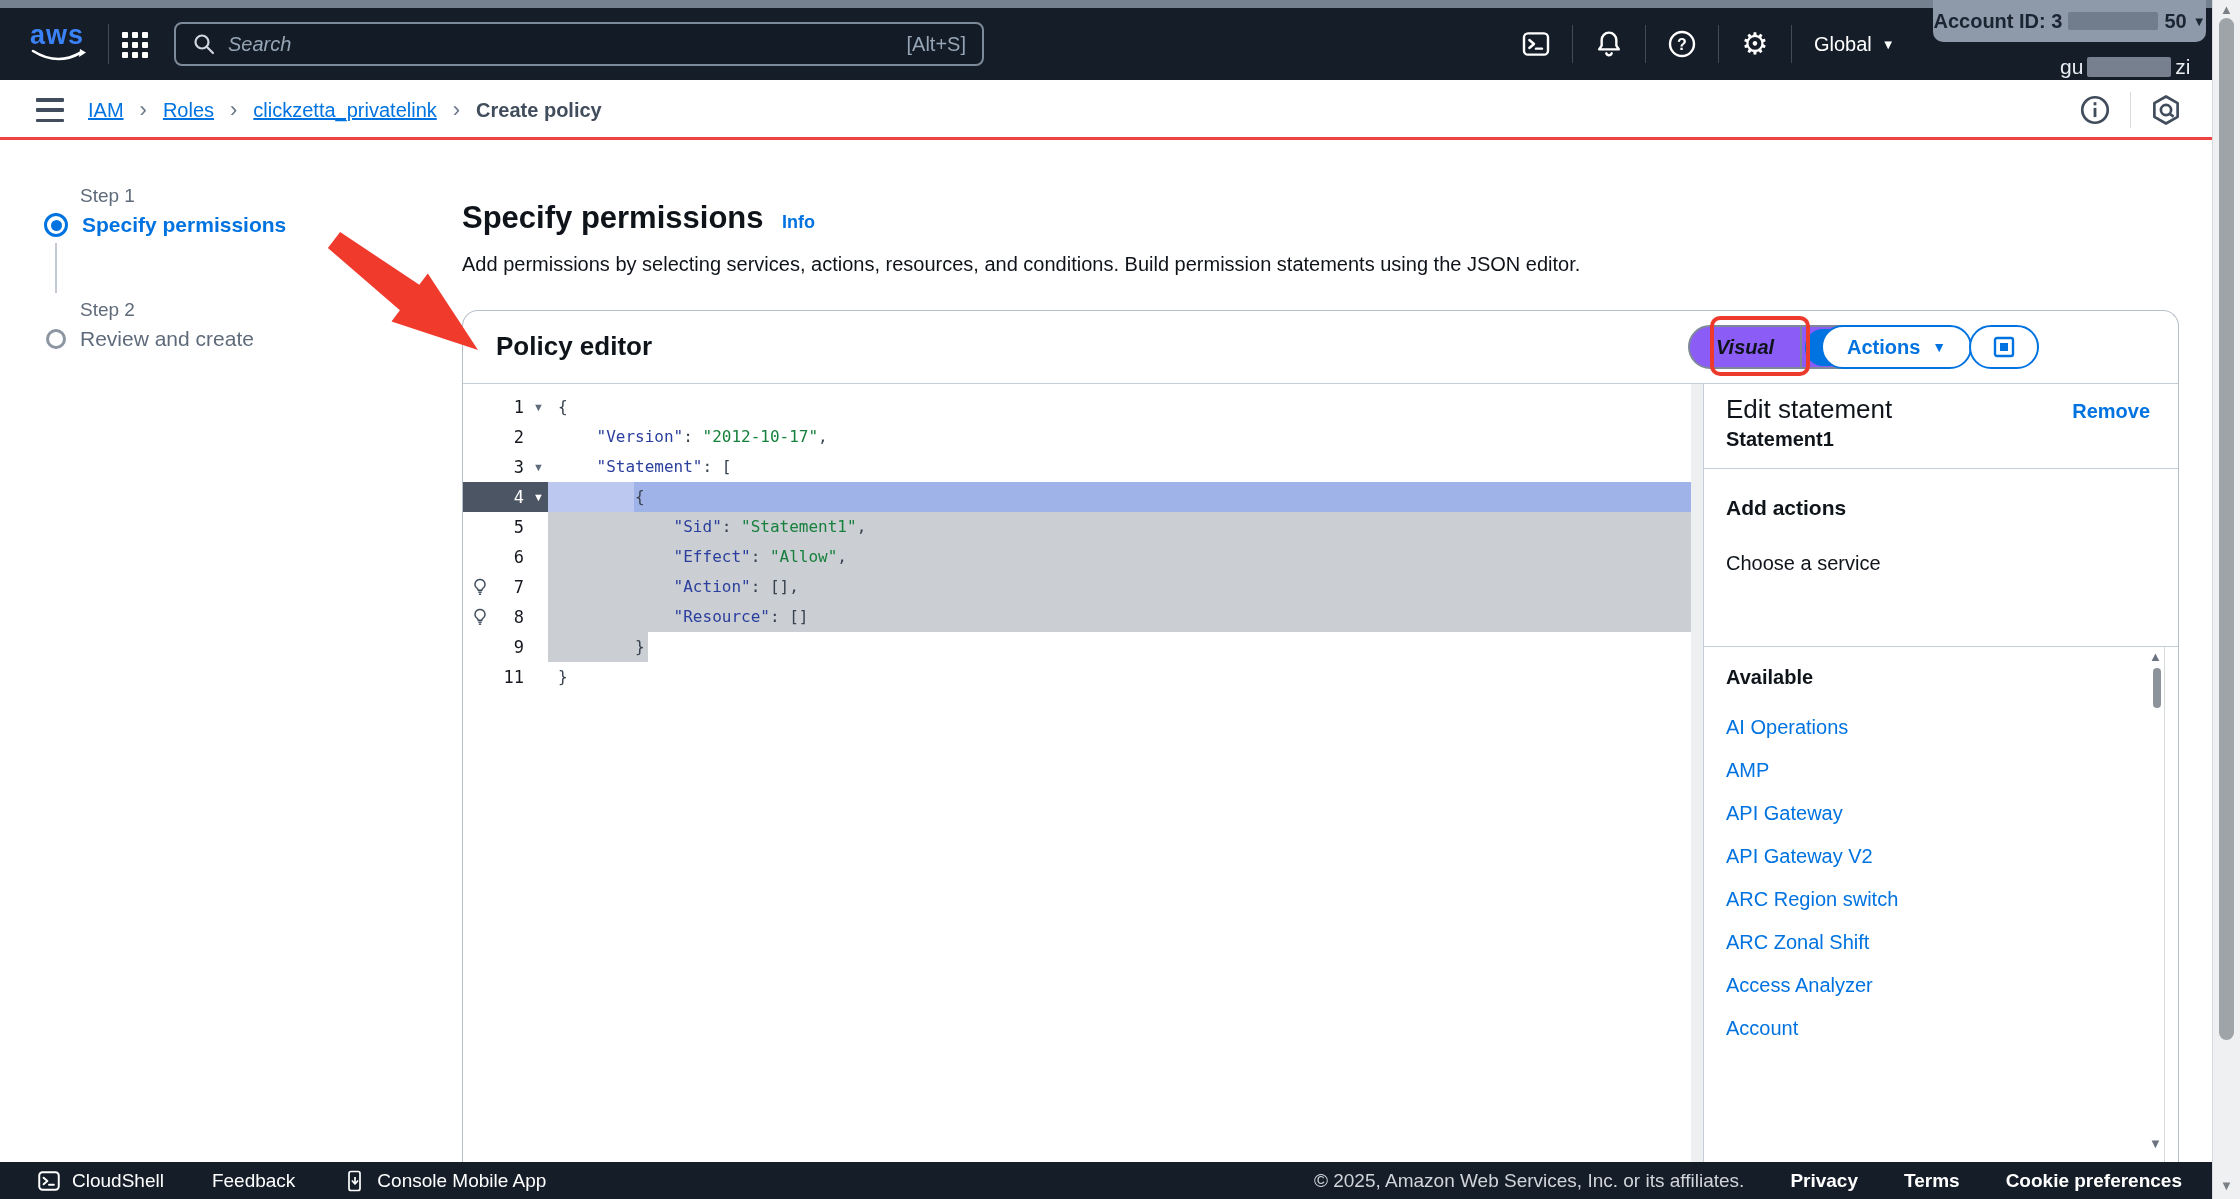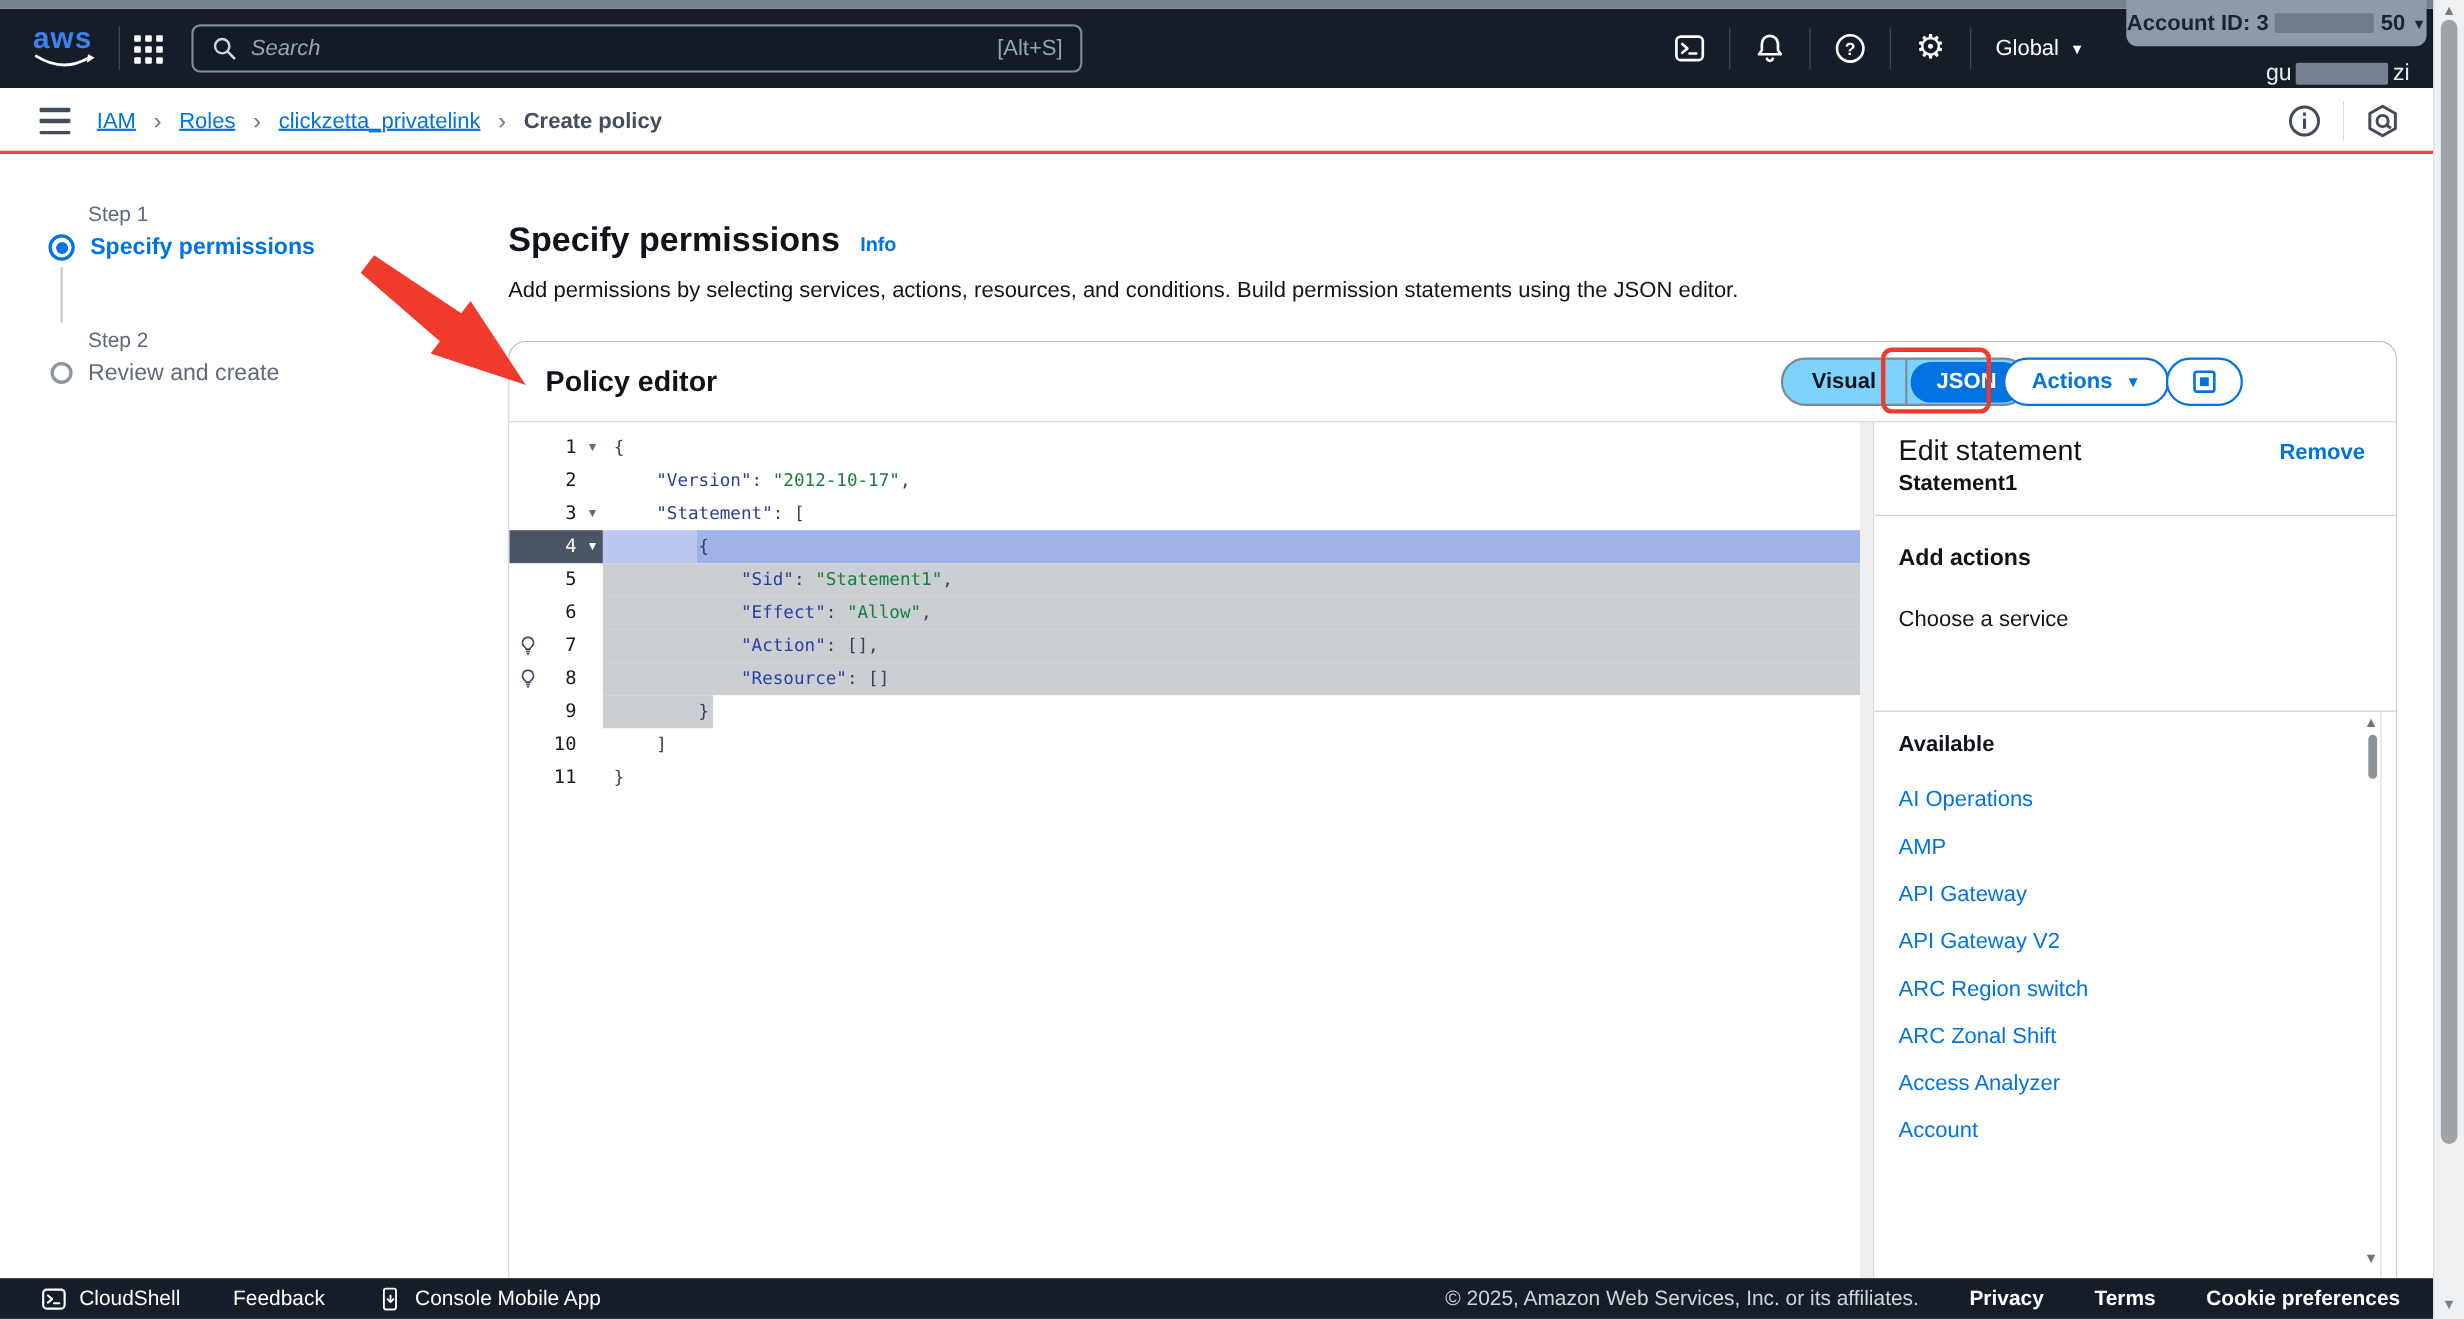--- a/index.html
+++ b/index.html
@@ -57,21 +57,21 @@
   
   .page-head { position:absolute; left:462px; top:200px; }
   .page-title { font-size:31px; font-weight:bold; color:#0f141a; display:inline; }
   .info-link { color:#0073e0; font-weight:bold; font-size:18px; margin-left:14px; cursor:pointer; }
   .page-sub { position:absolute; left:462px; top:253px; font-size:20px; color:#0f141a; }
 
   
   .card { position:absolute; left:462px; top:310px; width:1717px; height:852px; background:#fff; border:1px solid #b6bec9; border-bottom:none; border-radius:16px 16px 0 0; }
   .card-header { position:relative; height:72px; }
   .card-title { position:absolute; left:33px; top:20px; font-size:26px; font-weight:bold; color:#0f141a; }
-  .seg { position:absolute; left:1156px; top:14px; height:44px; display:flex; align-items:center; border:2px solid #7d8998; border-radius:22px; background:#7dd3fc; }
+  .seg { position:absolute; left:1225px; top:14px; height:44px; display:flex; align-items:center; border:2px solid #7d8998; border-radius:22px; background:#8b5cf6;font-style:italic; }
   .seg-visual { padding:0 26px; font-size:20px; font-weight:bold; color:#0f141a; cursor:pointer; }
   .seg-div { width:2px; height:40px; background:#7d8998; }
   .seg-json { margin:0 3px; padding:7px 24px; font-size:20px; font-weight:bold; color:#fff; background:#0073e0; border-radius:18px; cursor:pointer; }
   .json-annotation { position:absolute; left:1247px; top:5px; width:100px; height:60px; border:4px solid #ee3a2c; border-radius:10px; z-index:40; pointer-events:none; }
   .actions-btn { position:absolute; left:1358px; top:14px; height:44px; padding:0 24px; border:2px solid #0073e0; border-radius:22px; background:#fff; color:#0073e0; font-size:20px; font-weight:bold; display:flex; align-items:center; gap:12px; cursor:pointer; }
   .actions-btn .caret { color:#0073e0; font-size:14px; }
   .panel-toggle-btn { position:absolute; left:1506px; top:14px; width:70px; height:44px; border:2px solid #0073e0; border-radius:22px; background:#fff; display:flex; align-items:center; justify-content:center; cursor:pointer; }
   .card-body { position:absolute; left:0; top:72px; width:1715px; height:779px; border-top:1px solid #c6cdd6; overflow:hidden; }
 
   
@@ -360,26 +360,20 @@
               </span>
               <span class="lnum">8</span>
             </div>
             <div class="code"><span class="tok-p">            </span><span class="tok-k">"Resource"</span><span class="tok-p">: []</span></div>
           </div>
           <div class="code-row hl-selend">
             <div class="gutter">
               <span class="lnum">9</span>
             </div>
             <div class="code"><span class="tok-p">        }</span></div>
-          </div>
-          <div class="code-row">
-            <div class="gutter">
-              <span class="lnum">10</span>
-            </div>
-            <div class="code"><span class="tok-p">    ]</span></div>
           </div>
           <div class="code-row">
             <div class="gutter">
               <span class="lnum">11</span>
             </div>
             <div class="code"><span class="tok-p">}</span></div>
           </div>
         </div>
       </div>
     <div class="editor-scrollstrip"></div>

